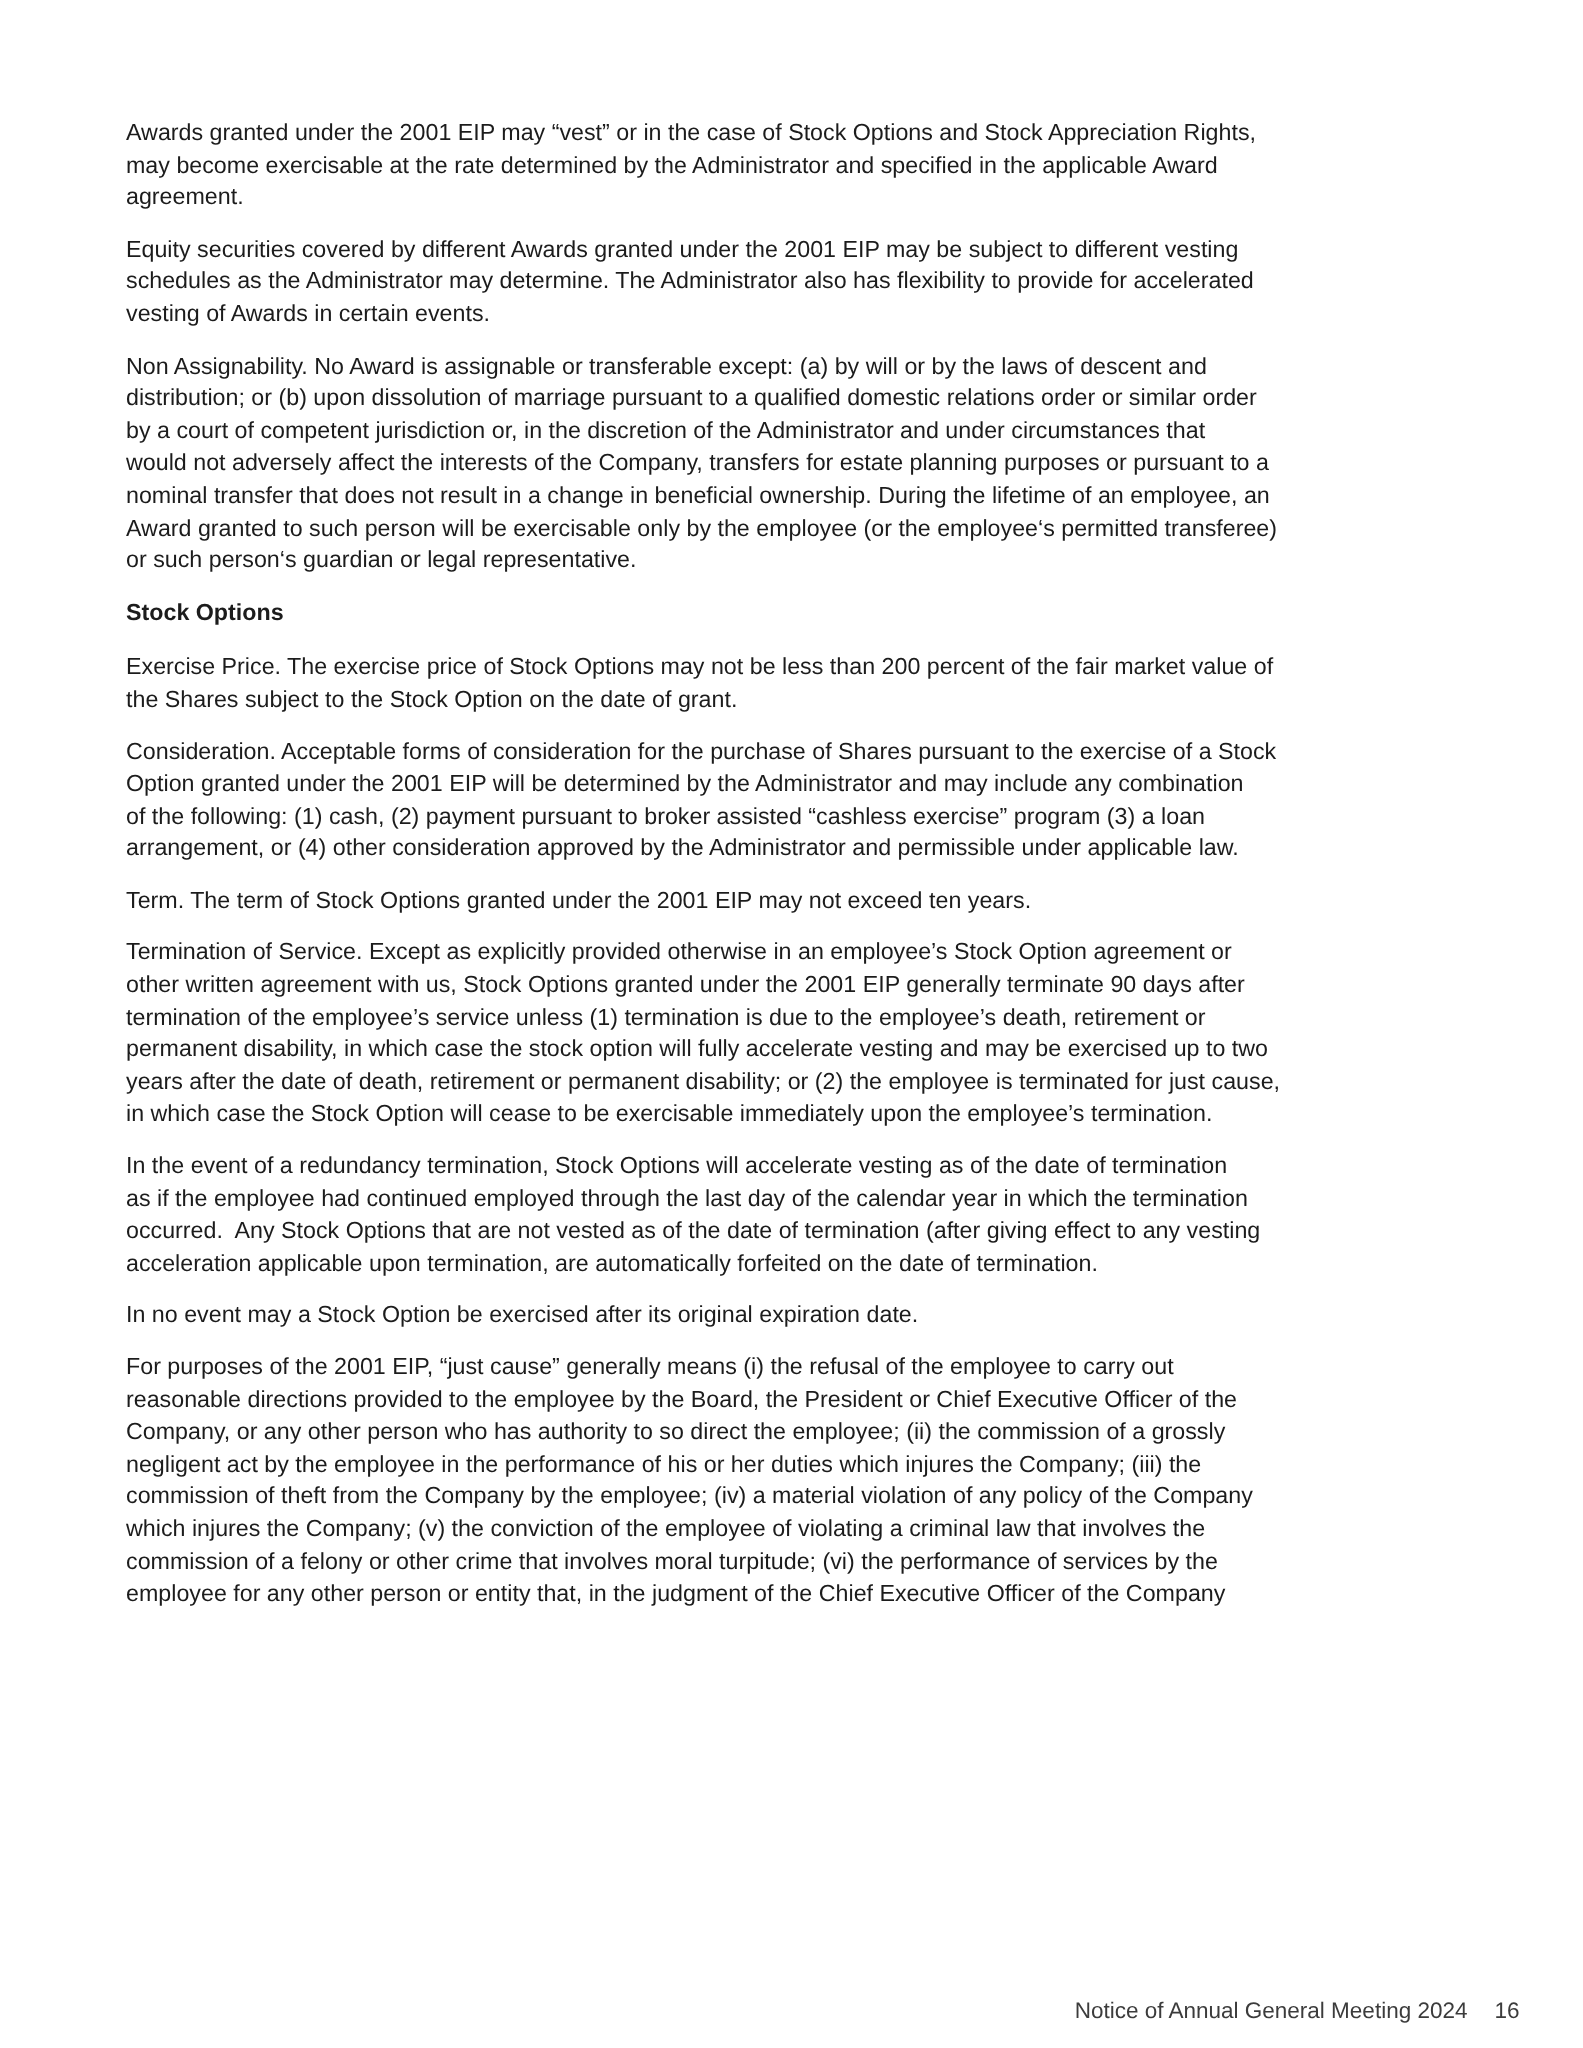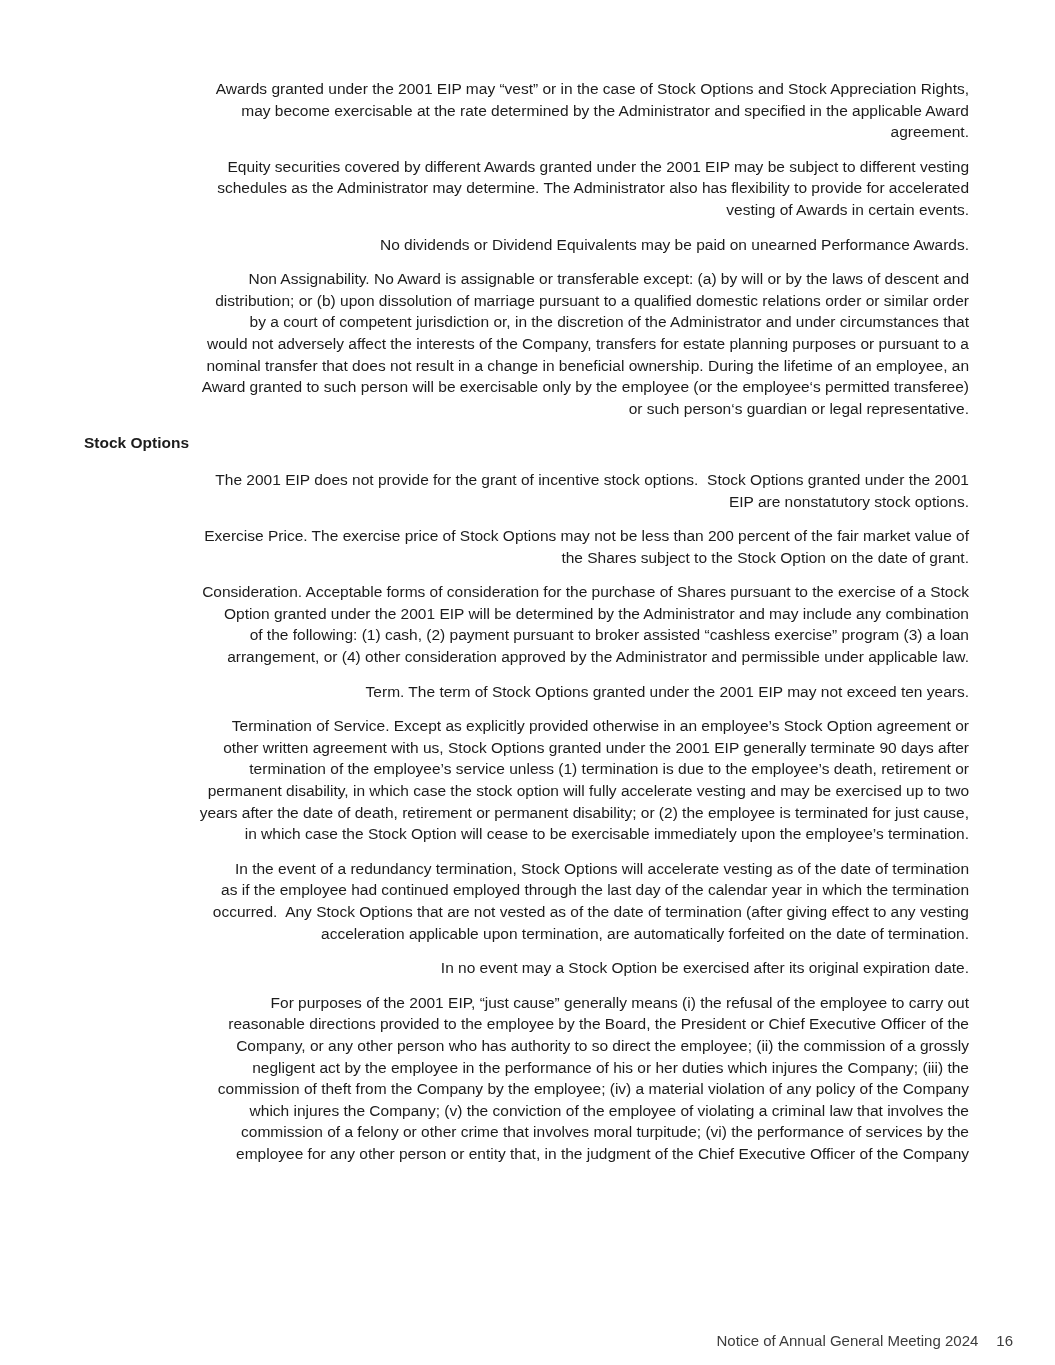--- a/index.html
+++ b/index.html
@@ -17,21 +17,20 @@
     left: 84px;
     width: 885px;
   }
   .para {
     margin: 0 0 13px 0;
     font-size: 15.5px;
     line-height: 21.6px;
     color: #1c1c1c;
     white-space: pre;
     font-weight: 400;
-    text-align: right;
   }
   .heading {
     margin: 0 0 15px 0;
     font-size: 15.5px;
     line-height: 21.6px;
     color: #1c1c1c;
     white-space: pre;
     font-weight: 700;
   }
   .footer {
@@ -50,31 +49,28 @@
 </head>
 <body>
 
 <div class="content" id="content">
     <p class="para">Awards granted under the 2001 EIP may “vest” or in the case of Stock Options and Stock Appreciation Rights,
 may become exercisable at the rate determined by the Administrator and specified in the applicable Award
 agreement.</p>
     <p class="para">Equity securities covered by different Awards granted under the 2001 EIP may be subject to different vesting
 schedules as the Administrator may determine. The Administrator also has flexibility to provide for accelerated
 vesting of Awards in certain events.</p>
-    <p class="para">No dividends or Dividend Equivalents may be paid on unearned Performance Awards.</p>
     <p class="para">Non Assignability. No Award is assignable or transferable except: (a) by will or by the laws of descent and
 distribution; or (b) upon dissolution of marriage pursuant to a qualified domestic relations order or similar order
 by a court of competent jurisdiction or, in the discretion of the Administrator and under circumstances that
 would not adversely affect the interests of the Company, transfers for estate planning purposes or pursuant to a
 nominal transfer that does not result in a change in beneficial ownership. During the lifetime of an employee, an
 Award granted to such person will be exercisable only by the employee (or the employee‘s permitted transferee)
 or such person‘s guardian or legal representative.</p>
     <h3 class="heading">Stock Options</h3>
-    <p class="para">The 2001 EIP does not provide for the grant of incentive stock options.  Stock Options granted under the 2001
-EIP are nonstatutory stock options.</p>
     <p class="para">Exercise Price. The exercise price of Stock Options may not be less than 200 percent of the fair market value of
 the Shares subject to the Stock Option on the date of grant.</p>
     <p class="para">Consideration. Acceptable forms of consideration for the purchase of Shares pursuant to the exercise of a Stock
 Option granted under the 2001 EIP will be determined by the Administrator and may include any combination
 of the following: (1) cash, (2) payment pursuant to broker assisted “cashless exercise” program (3) a loan
 arrangement, or (4) other consideration approved by the Administrator and permissible under applicable law.</p>
     <p class="para">Term. The term of Stock Options granted under the 2001 EIP may not exceed ten years.</p>
     <p class="para">Termination of Service. Except as explicitly provided otherwise in an employee’s Stock Option agreement or
 other written agreement with us, Stock Options granted under the 2001 EIP generally terminate 90 days after
 termination of the employee’s service unless (1) termination is due to the employee’s death, retirement or

